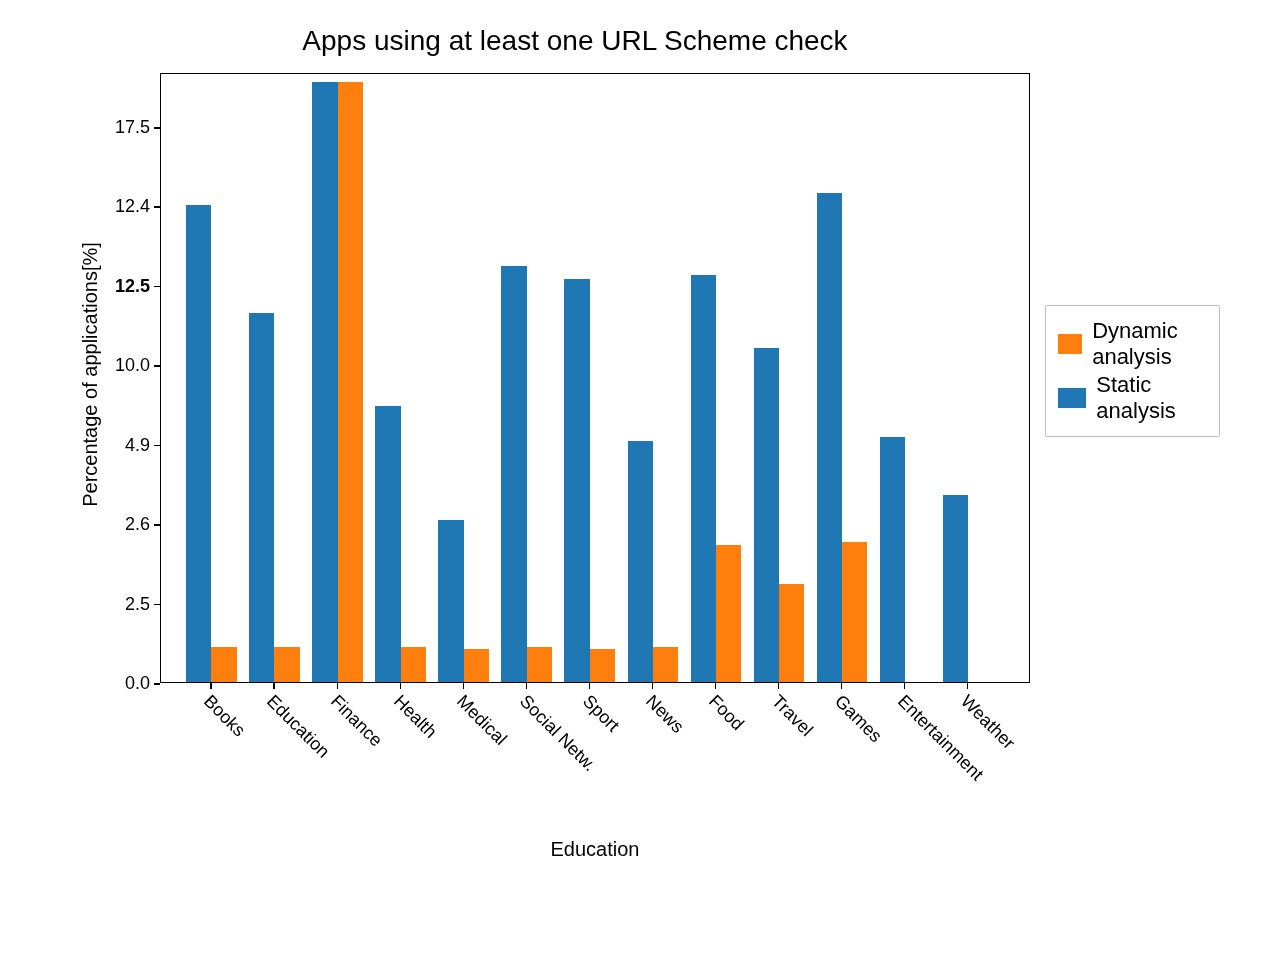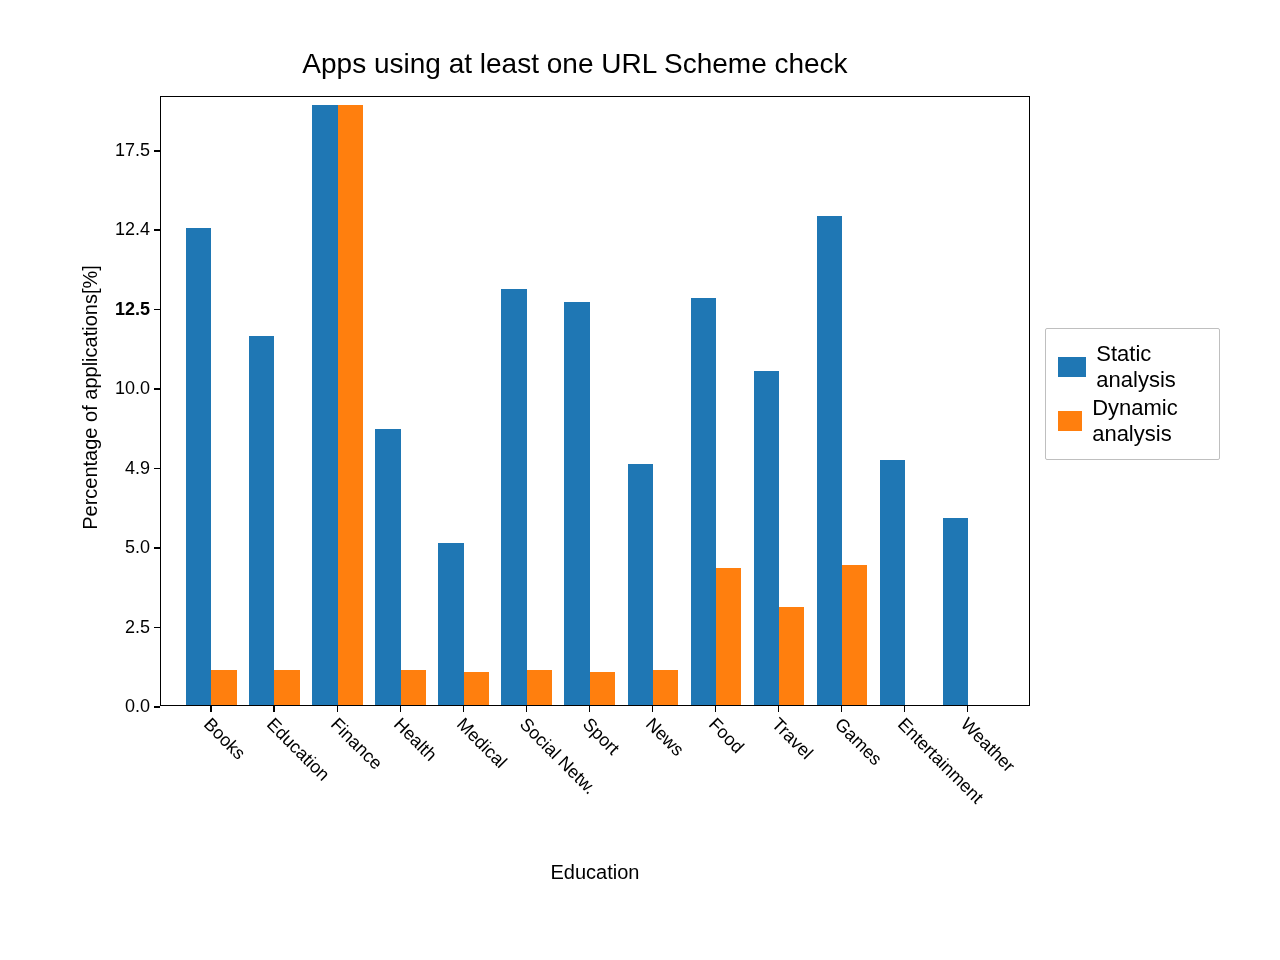--- a/index.html
+++ b/index.html
@@ -7,21 +7,21 @@
       padding: 0;
       background: white;
       font-family: sans-serif;
       width: 1280px;
       height: 960px;
       position: relative;
     }
     .chart-container {
       position: absolute;
       left: 80px;
-      top: 48px;
+      top: 25px;
       width: 1140px;
       height: 860px;
     }
     .chart-title {
       font-size: 28px;
       text-align: center;
       margin-bottom: 5px;
       position: absolute;
       left: 60px;
       width: 870px;
@@ -135,21 +135,21 @@
   <div class="chart-title">Apps using at least one URL Scheme check</div>
 
   <div class="y-axis">
     <div class="y-label">Percentage of applications[%]</div>
     <div id="y-ticks">
         <div class="y-tick" style="top: 610px;"></div>
         <div class="y-tick-label" style="top: 610px;">0.0</div>
         <div class="y-tick" style="top: 530.573px;"></div>
         <div class="y-tick-label" style="top: 530.573px;">2.5</div>
         <div class="y-tick" style="top: 451.146px;"></div>
-        <div class="y-tick-label" style="top: 451.146px;">5.0</div>
+        <div class="y-tick-label" style="top: 451.146px;">2.6</div>
         <div class="y-tick" style="top: 371.719px;"></div>
         <div class="y-tick-label" style="top: 371.719px;">4.9</div>
         <div class="y-tick" style="top: 292.292px;"></div>
         <div class="y-tick-label" style="top: 292.292px;">10.0</div>
         <div class="y-tick" style="top: 212.865px;"></div>
         <div class="y-tick-label" style="top: 212.865px; font-weight: bold;">12.5</div>
         <div class="y-tick" style="top: 133.438px;"></div>
         <div class="y-tick-label" style="top: 133.438px;">12.4</div>
         <div class="y-tick" style="top: 54.0104px;"></div>
         <div class="y-tick-label" style="top: 54.0104px;">17.5</div>
@@ -212,21 +212,21 @@
         <div class="x-tick" style="left: 743.913px;"></div>
         <div class="x-tick-label" style="left: 741.913px; right: auto; transform-origin: left top; transform: translateX(6px) rotate(45deg);">Entertainment</div>
         <div class="x-tick" style="left: 806.957px;"></div>
         <div class="x-tick-label" style="left: 804.957px; right: auto; transform-origin: left top; transform: translateX(6px) rotate(45deg);">Weather</div>
       </div>
     <div class="x-label">Education</div>
   </div>
 
   <div class="legend">
     <div class="legend-item">
+      <div class="legend-swatch bar-dynamic"></div>
+      <span>Dynamic analysis</span>
+    </div>
+    <div class="legend-item">
       <div class="legend-swatch bar-static"></div>
       <span>Static analysis</span>
     </div>
-    <div class="legend-item">
-      <div class="legend-swatch bar-dynamic"></div>
-      <span>Dynamic analysis</span>
-    </div>
   </div>
 </div>
 
 </body></html>

